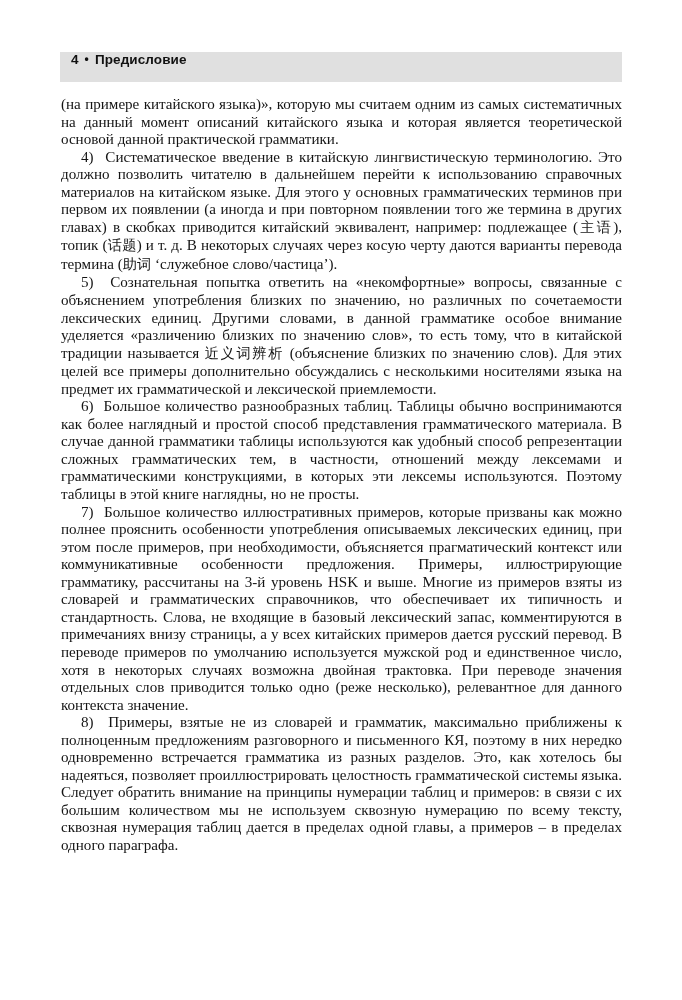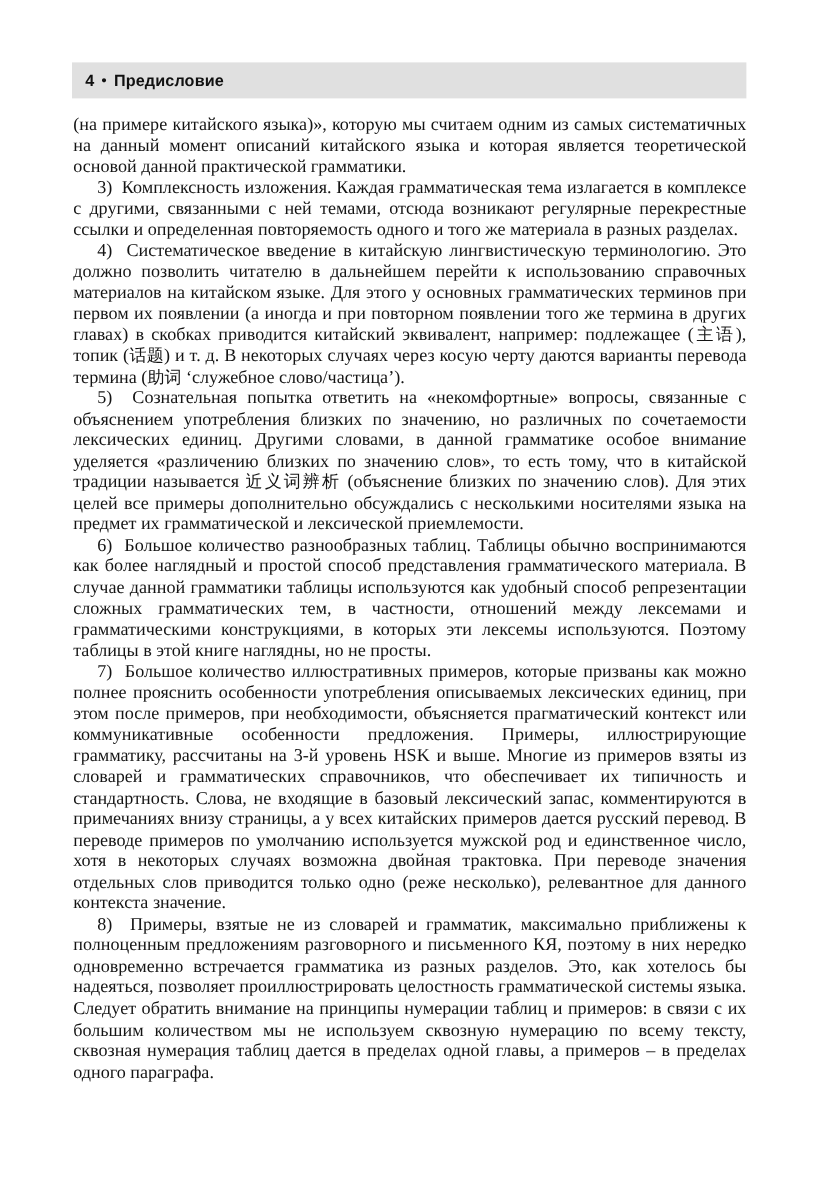--- a/index.html
+++ b/index.html
@@ -24,21 +24,21 @@
   }
   
   .running-head {
     position: absolute;
     left: 60px;
     top: 52px;
     width: 562px;
     height: 30px;
     background: #e0e0e0;
     display: flex;
-    align-items: center;
+    align-items: flex-start;
     box-sizing: border-box;
     padding-left: 11px;
   }
   .running-head .rh-inner {
     font-family: "Liberation Sans", "DejaVu Sans", sans-serif;
     font-weight: bold;
     font-size: 13.5px;
     letter-spacing: 0.1px;
     color: #111111;
     white-space: nowrap;
@@ -69,41 +69,40 @@
     -webkit-hyphens: manual;
     color: #141414;
   }
   p.para.indent {
     text-indent: 20px;
   }
   p.para.flush {
     text-indent: 0;
   }
   .cjk {
-    font-family: Liberation Sans, sans-serif;
+    font-family: Liberation Mono, monospace;
     font-size: 14.2px;
   }
   b, .bold { font-weight: normal; }
 </style>
 </head>
 <body>
 
 <div class="page">
 
   <div class="running-head">
     <div class="rh-inner">
       <span class="rh-page-number">4</span><span class="rh-sep">•</span><span class="rh-title">Предисловие</span>
     </div>
   </div>
 
   <div class="body-text">
 
     <p class="para flush">(на примере китайского языка)», которую мы считаем одним из самых систематичных на данный момент описаний китайского языка и которая является теоретической основой данной практической грамматики.</p>
 
-    <p class="para indent">3)&nbsp; Комплексность изложения. Каждая грамматическая тема излагается в комплексе с другими, связанными с ней темами, отсюда возникают регулярные перекрестные ссылки и определенная повторяемость одного и того же материала в разных разделах.</p>
 
     <p class="para indent">4)&nbsp; Систематическое введение в китайскую лингвистическую терминологию. Это должно позволить читателю в дальнейшем перейти к использованию справочных материалов на китайском языке. Для этого у основных грамматических терминов при первом их появлении (а иногда и при повторном появлении того же термина в других главах) в скобках приводится китайский эквивалент, например: подлежащее (<span class="cjk">主语</span>), топик (<span class="cjk">话题</span>) и т. д. В некоторых случаях через косую черту даются варианты перевода термина (<span class="cjk">助词</span> ‘служебное слово/частица’).</p>
 
     <p class="para indent">5)&nbsp; Сознательная попытка ответить на «некомфортные» вопросы, связанные с объяснением употребления близких по значению, но различных по сочетаемости лексических единиц. Другими словами, в данной грамматике особое внимание уделяется «различению близких по значению слов», то есть тому, что в китайской традиции называется <span class="cjk">近义词辨析</span> (объяснение близких по значению слов). Для этих целей все примеры дополнительно обсуждались с несколькими носителями языка на предмет их грамматической и лексической приемлемости.</p>
 
     <p class="para indent">6)&nbsp; Большое количество разнообразных таблиц. Таблицы обычно воспринимаются как более наглядный и простой способ представления грамматического материала. В случае данной грамматики таблицы используются как удобный способ репрезентации сложных грамматических тем, в частности, отношений между лексемами и грамматическими конструкциями, в которых эти лексемы используются. Поэтому таблицы в этой книге наглядны, но не просты.</p>
 
     <p class="para indent">7)&nbsp; Большое количество иллюстративных примеров, которые призваны как можно полнее прояснить особенности употребления описываемых лексических единиц, при этом после примеров, при необходимости, объясняется прагматический контекст или коммуникативные особенности предложения. Примеры, иллюстрирующие грамматику, рассчитаны на 3-й уровень HSK и выше. Многие из примеров взяты из словарей и грамматических справочников, что обеспечивает их типичность и стандартность. Слова, не входящие в базовый лексический запас, комментируются в примечаниях внизу страницы, а у всех китайских примеров дается русский перевод. В переводе примеров по умолчанию используется мужской род и единственное число, хотя в некоторых случаях возможна двойная трактовка. При переводе значения отдельных слов приводится только одно (реже несколько), релевантное для данного контекста значение.</p>
 
     <p class="para indent">8)&nbsp; Примеры, взятые не из словарей и грамматик, максимально приближены к полноценным предложениям разговорного и письменного КЯ, поэтому в них нередко одновременно встречается грамматика из разных разделов. Это, как хотелось бы надеяться, позволяет проиллюстрировать целостность грамматической системы языка. Следует обратить внимание на принципы <b>нумерации</b> таблиц и примеров: в связи с их большим количеством мы не используем сквозную нумерацию по всему тексту, сквозная нумерация <b>таблиц</b> дается в пределах <b>одной главы</b>, а <b>примеров</b> – в пределах одного <b>параграфа</b>.</p>

